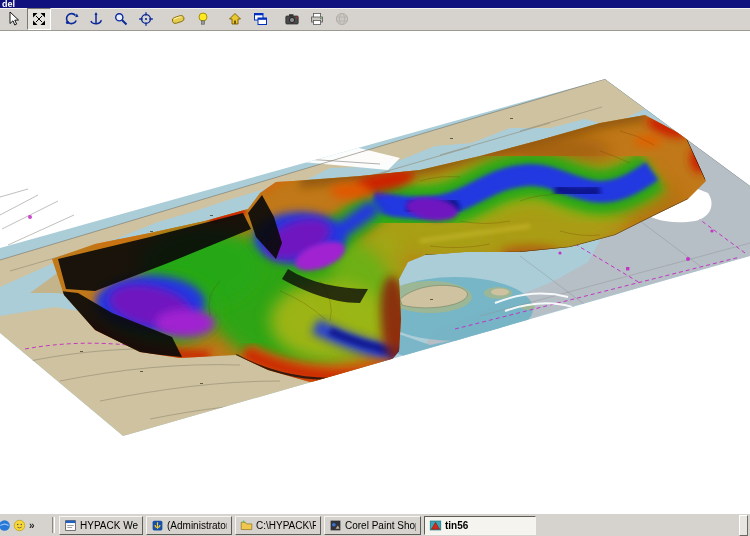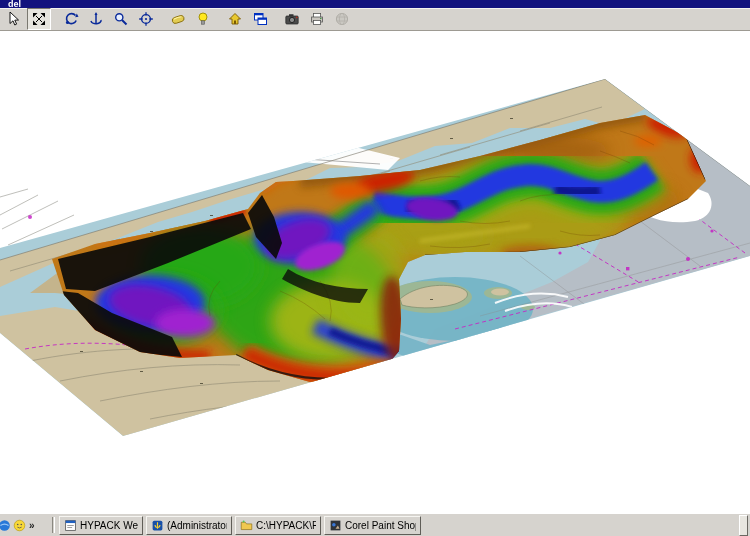--- a/index.html
+++ b/index.html
@@ -1,19 +1,19 @@
 <!DOCTYPE html>
 <html style="--titlebar: #12127e; --chrome: #d6d3ce; --canvas: #ffffff; --chart-water: #aacdd8; --chart-teal: #74b4c6; --chart-slate: #b6bec6; --chart-land: #cfc2a0; --chart-land2: #c4b48c; --chart-green: #9cb795; --chart-magenta: #c428c4; --tin-orange: #c07818; --tin-brown: #8a5208; --tin-olive: #a8a018; --tin-green: #28a818; --tin-yellowgreen: #7ec018; --tin-blue: #2038e0; --tin-navy: #0c1890; --tin-purple: #7018c0; --tin-magenta: #a020d0; --tin-red: #cc2000; --taskbar-active-bg: #f5f4ee;"><head>
 <meta charset="utf-8">
 <style>
   html,body{margin:0;padding:0;}
   body{width:750px;height:536px;overflow:hidden;background:#fff;
        font-family:"Liberation Sans",sans-serif;-webkit-font-smoothing:none;}
   .titlebar{height:8px;background:var(--titlebar);color:#fff;
-    font:bold 9px/8px "Liberation Sans",sans-serif;padding-left:8px;overflow:hidden;}
+    font:bold 9px/8px "Liberation Sans",sans-serif;padding-left:2px;overflow:hidden;}
   .toolbar{height:22px;background:var(--chrome);display:flex;align-items:center;
     padding-left:2px;border-bottom:1px solid #9d9a92;box-shadow:inset 0 1px 0 #f4f3ef;}
   .tb-btn{width:22px;height:20px;display:flex;align-items:center;justify-content:center;
     border:1px solid transparent;margin-right:1px;}
   .tb-btn.pressed{border-color:#7a7870 #fff #fff #7a7870;background:#e6e4de;}
   .tb-btn.disabled{opacity:.55;}
   .tb-gap{width:7px;height:1px;}
   .canvas{position:relative;width:750px;height:482px;background:var(--canvas);}
   .canvas svg{position:absolute;left:0;top:0;}
   .taskbar{height:23px;background:var(--chrome);border-top:1px solid #fff;
@@ -397,15 +397,22 @@
 
   <button class="task-btn" style="width:97px">
     <svg class="tb-ic" viewBox="0 0 16 16">
       <rect x="2" y="2" width="12" height="12" fill="#30343a"></rect>
       <circle cx="6" cy="7" r="2.2" fill="#3a78d8"></circle>
       <path d="M8,12 l3,-4 2,4 Z" fill="#c8b090"></path>
     </svg>
     <span class="lbl">Corel Paint Shop Pro Phot...</span>
   </button>
 
+  <button class="task-btn active" style="width:112px">
+    <svg class="tb-ic" viewBox="0 0 16 16">
+      <rect x="1.5" y="2.5" width="13" height="11" fill="#3aa8b8" stroke="#1a6a78" stroke-width="0.8"></rect>
+      <path d="M8,4 L13,12.5 L3,12.5 Z" fill="#d82818" stroke="#7a1008" stroke-width="0.6"></path>
+    </svg>
+    <span class="lbl">tin56</span>
+  </button>
 
   <div class="tray-sliver"></div>
 </div>
 
 </body></html>

